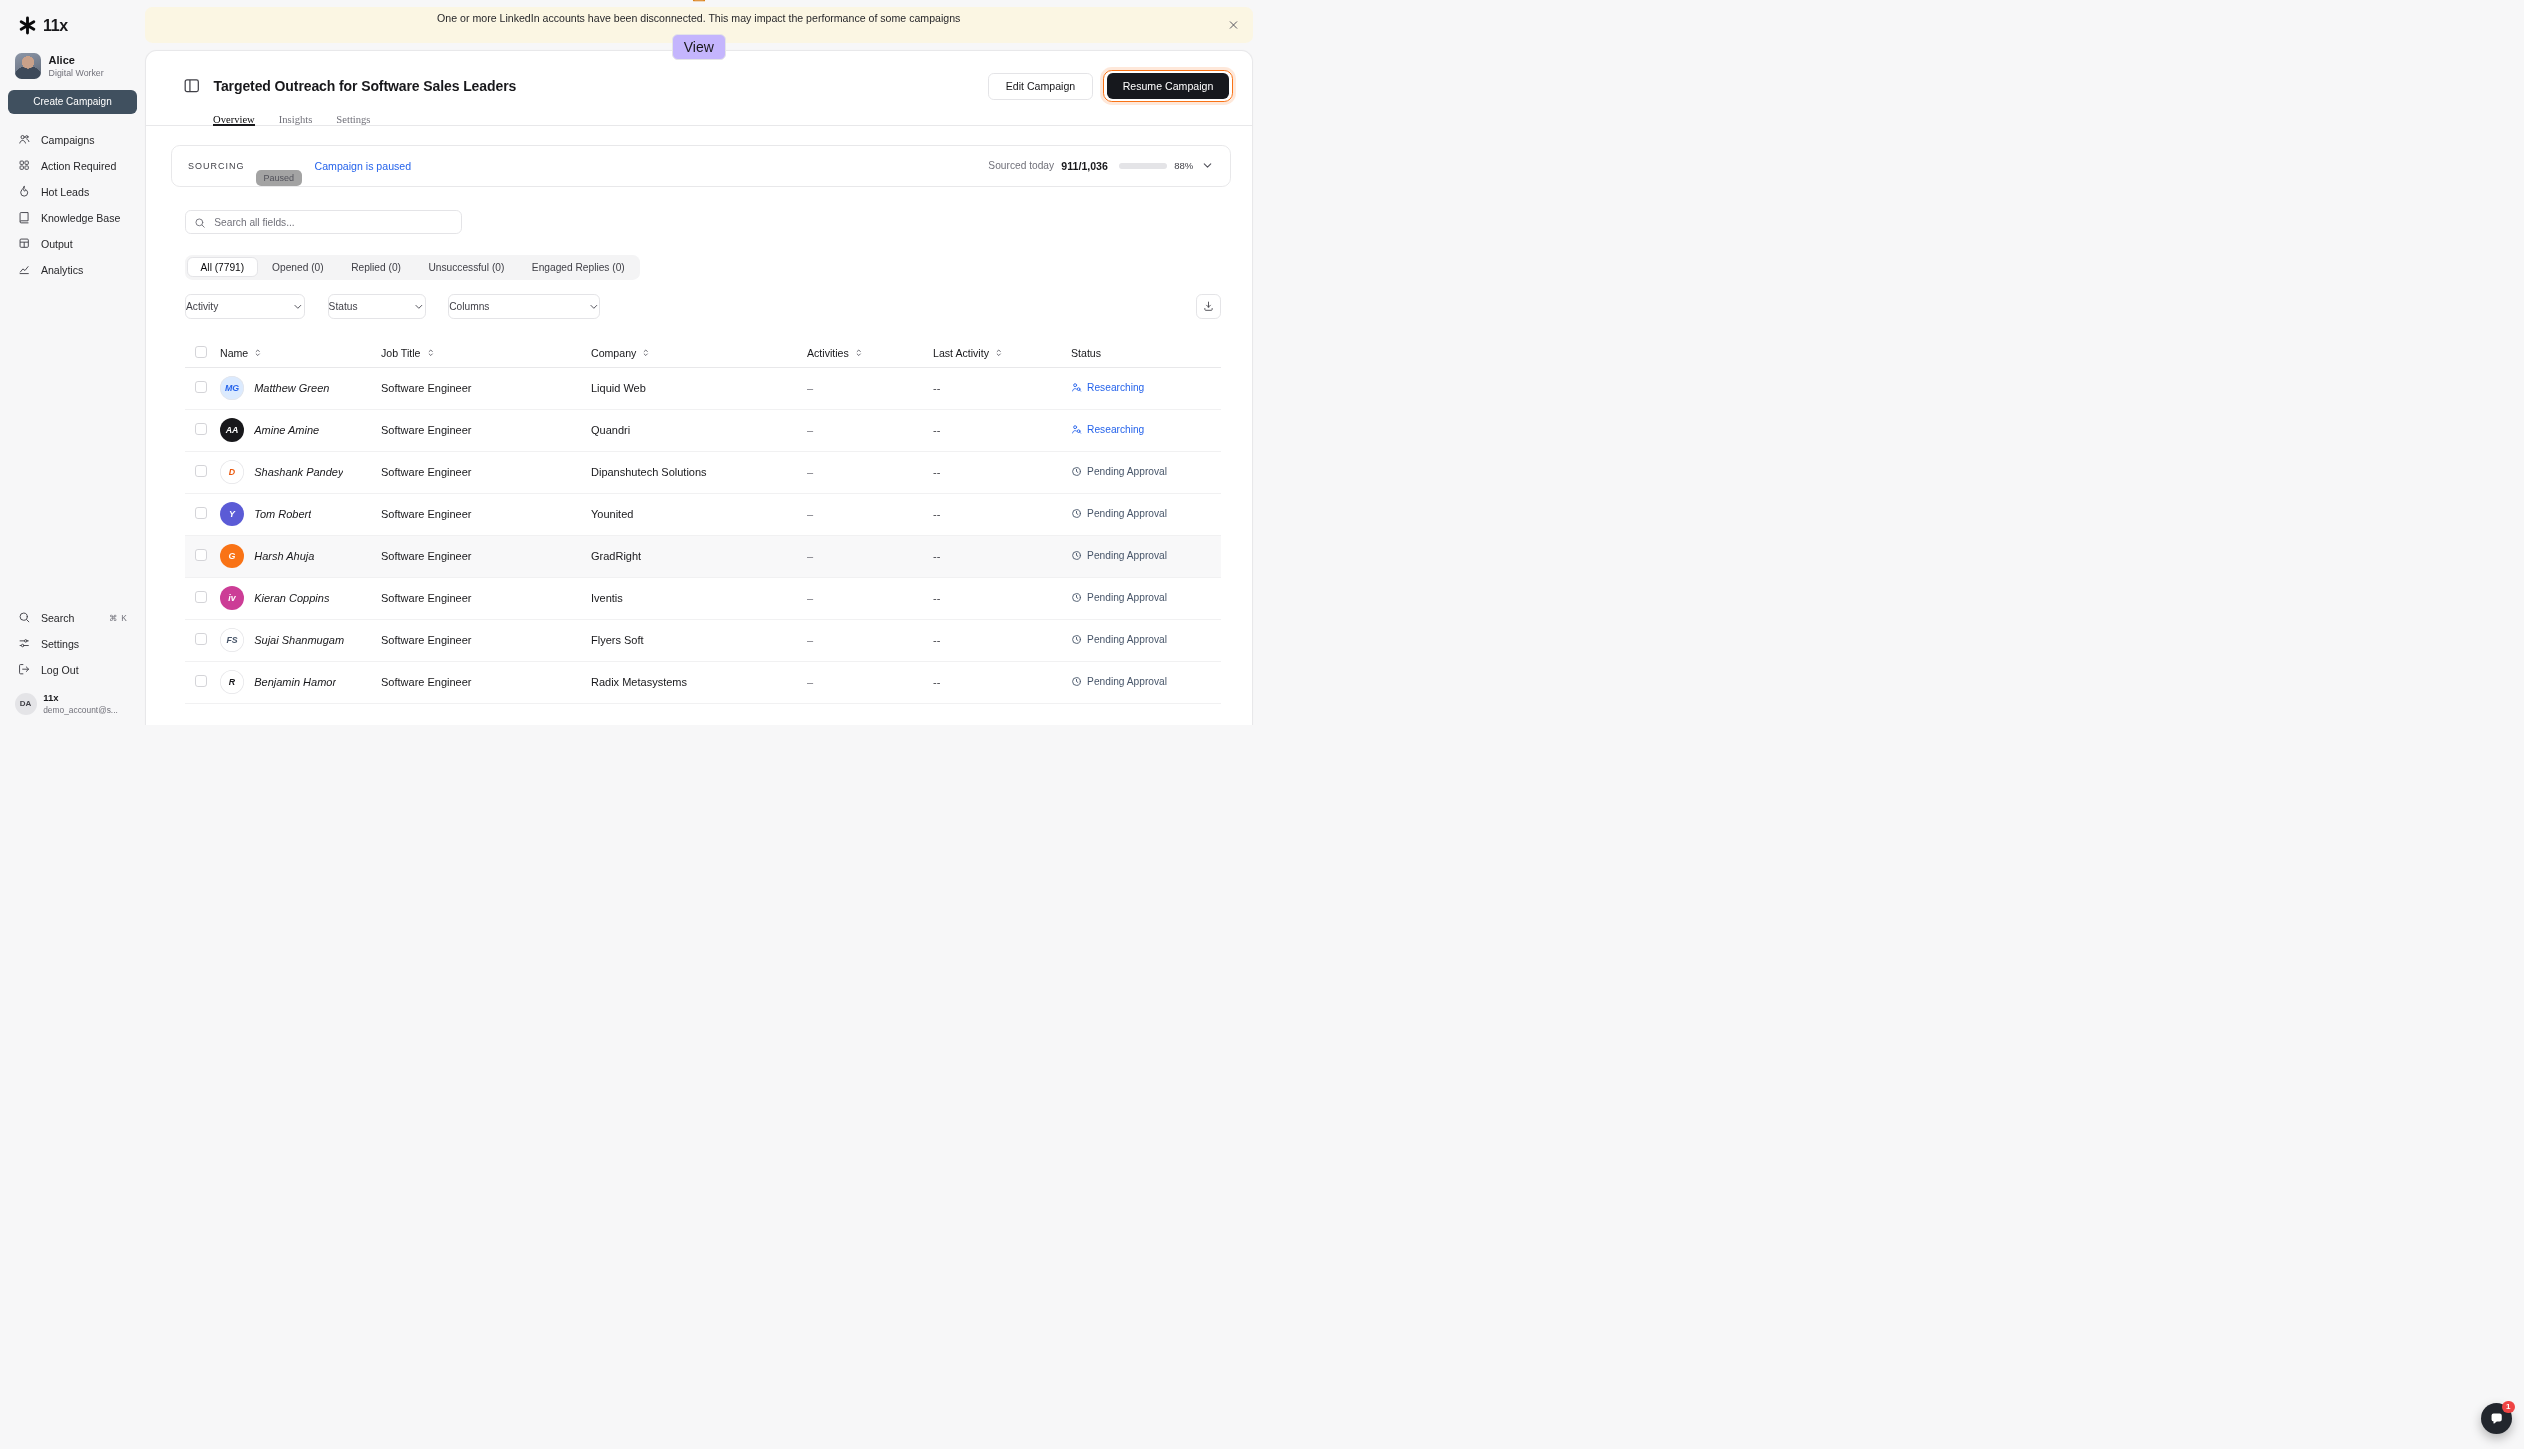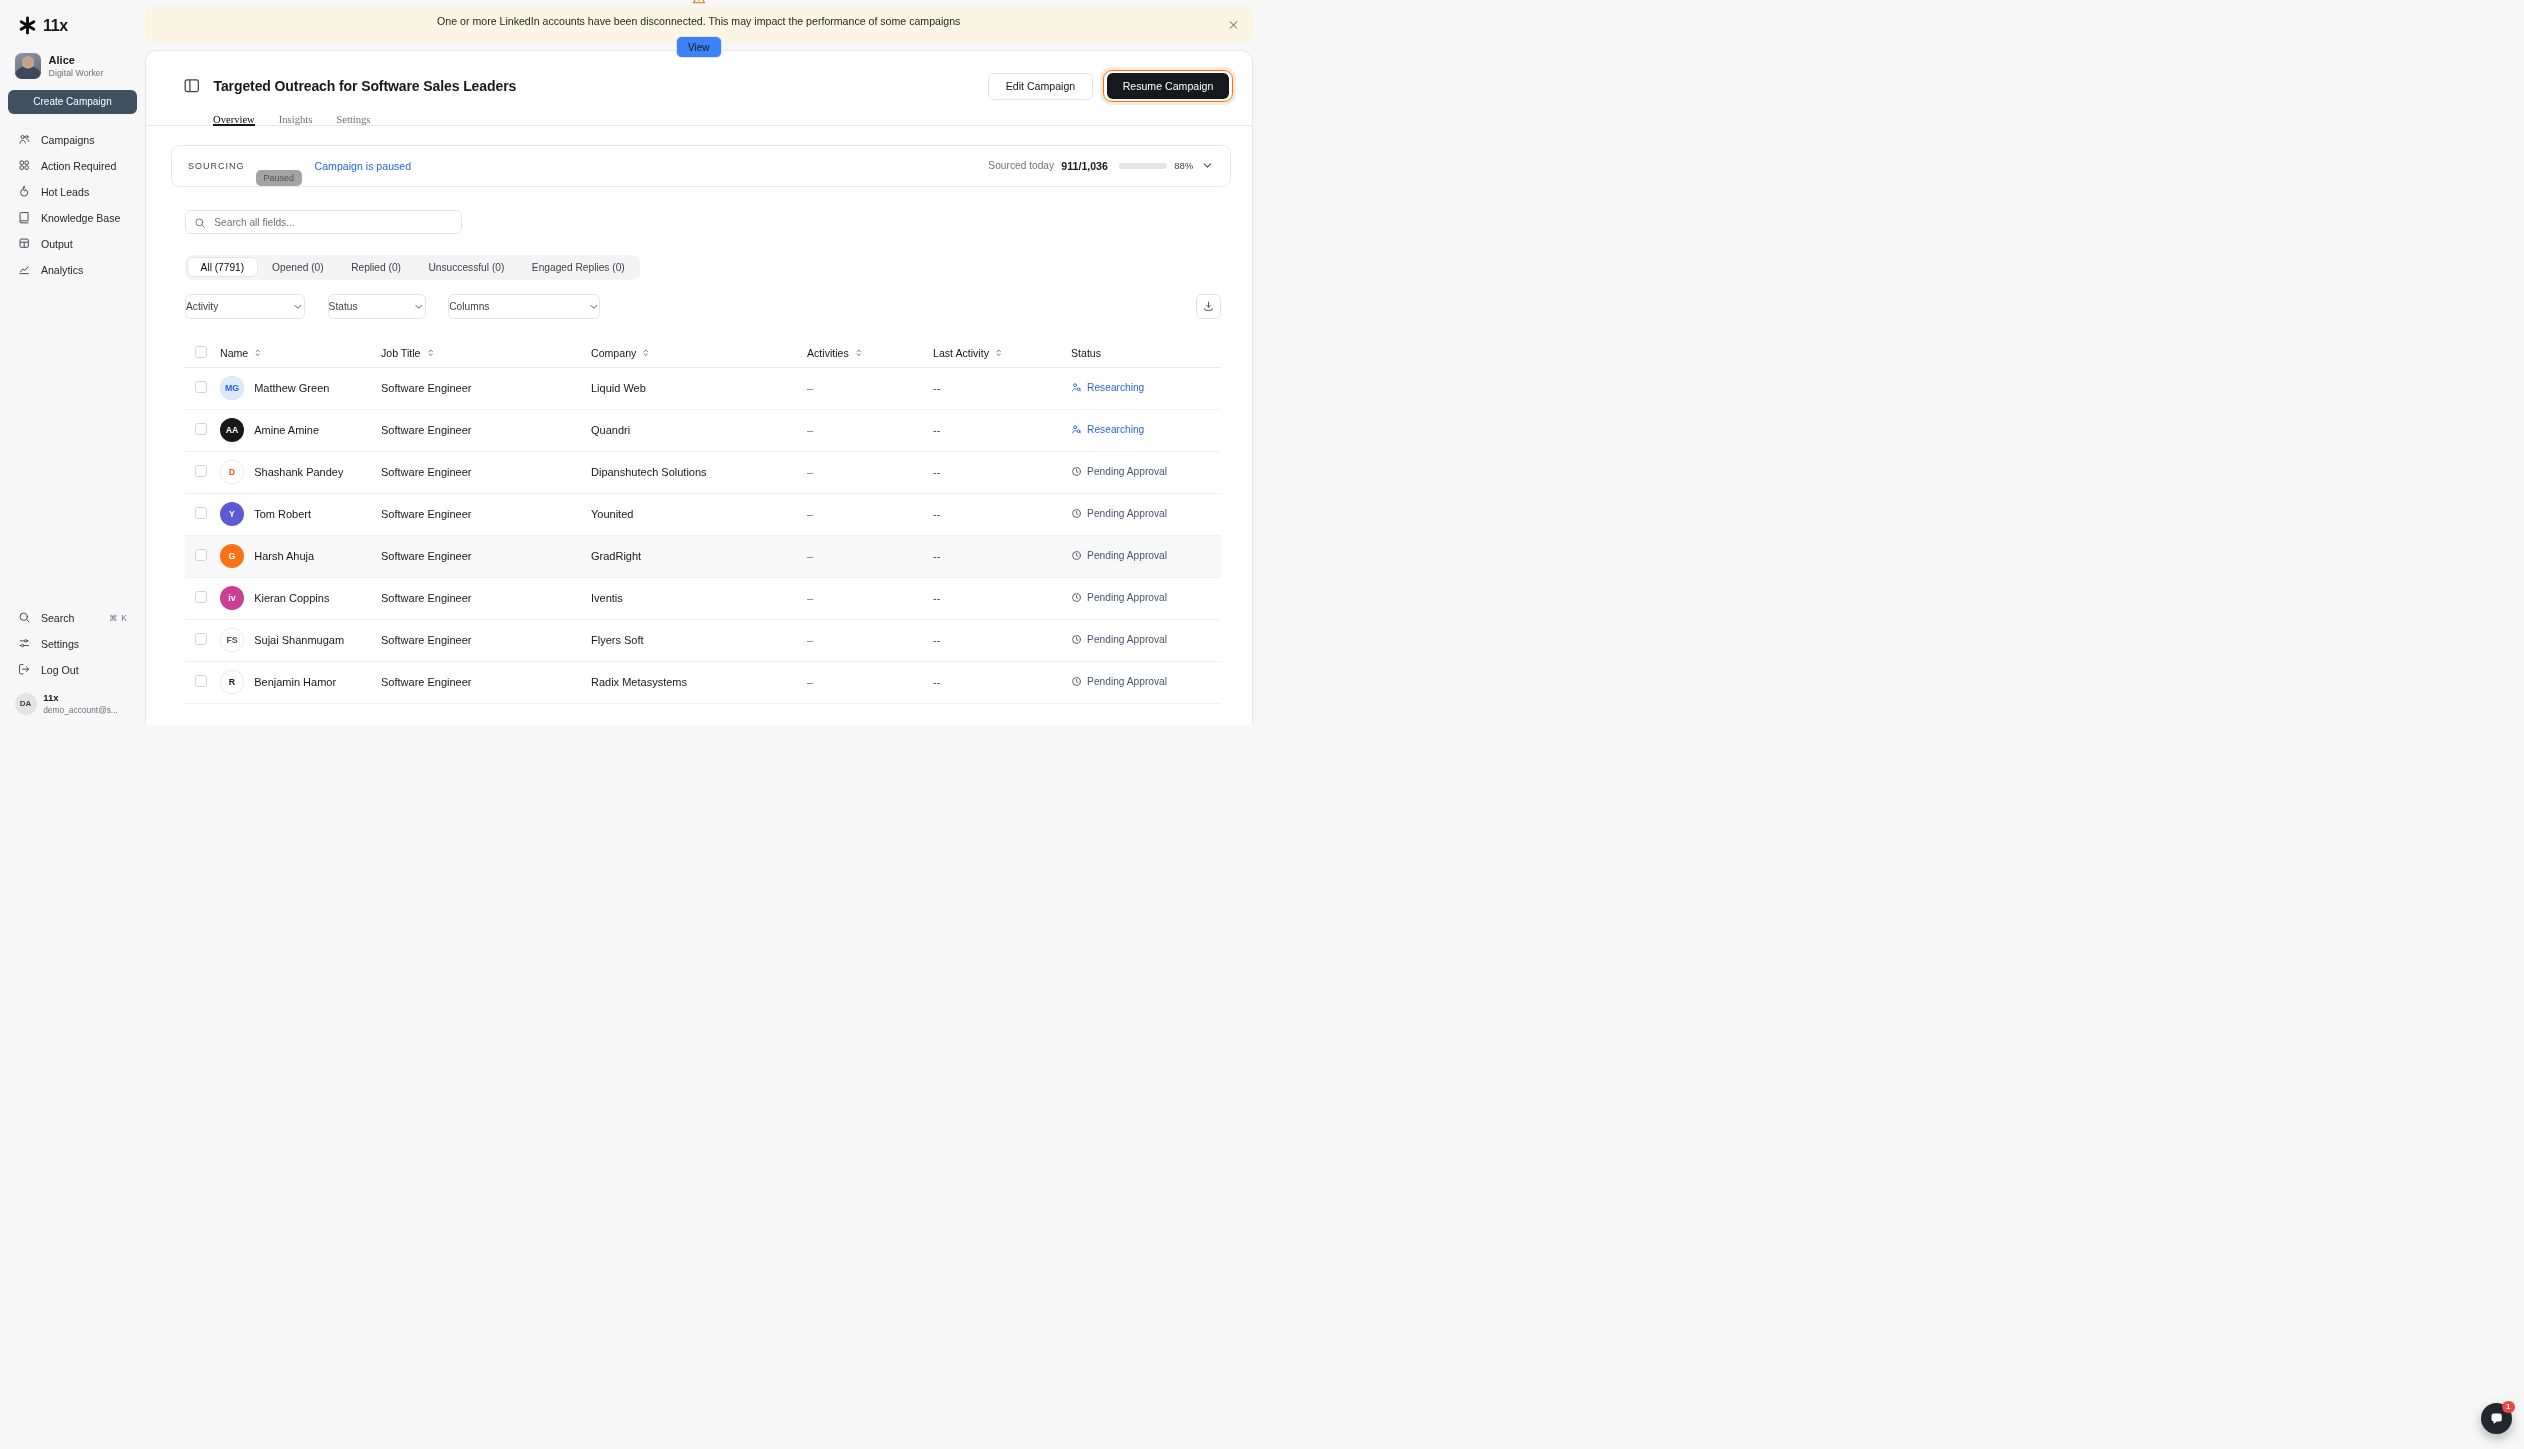--- a/index.html
+++ b/index.html
@@ -48,22 +48,22 @@
 
   
   .main { flex:1; display:flex; flex-direction:column; min-width:0; padding-right:9.5px; }
 
   .banner { margin-top:6.6px; height:36px; background:#fbf6e3; border-radius:7.3px;
     display:flex; align-items:center; position:relative; padding:0 13px; flex:0 0 36px; }
   .banner-center { margin:0 auto; display:flex; align-items:center; gap:9.5px;flex-direction:column; }
   .banner-warning { width:14px; height:14px; color:#d97706; flex:0 0 14px; }
   .banner-warning svg { width:100%; height:100%; display:block; }
   .banner-msg { font-size:10.6px; color:#27272a; }
-  .view-btn { background:#3b82f6; border:0.7px solid #e4e4e7; border-radius:5.8px; padding:4.4px 11px;
-    font-size:10px; font-weight:500; cursor:pointer; font-family:inherit; color:#18181b; }
+  .view-btn { background:#c4b5fd; border:0.7px solid #e4e4e7; border-radius:5.8px; padding:4.4px 11px;
+    font-size:14px; font-weight:500; cursor:pointer; font-family:inherit; color:#18181b; }
   .banner-close { position:absolute; right:13px; top:50%; transform:translateY(-50%);
     width:13px; height:13px; color:#52525b; cursor:pointer; background:none; border:none; padding:0; }
   .banner-close svg { width:100%; height:100%; display:block; }
 
   .card { margin-top:7.3px; background:#fff; border:0.7px solid #e8e8ea; border-bottom:none;
     border-radius:11.7px 11.7px 0 0; flex:1; display:flex; flex-direction:column; overflow:hidden;
     box-shadow:0 0.7px 1.5px rgba(0,0,0,.03); }
 
   .card-header { display:flex; align-items:center; padding:19px 19px 0 37px; gap:13px; }
   .panel-btn { width:17.5px; height:17.5px; color:#3f3f46; background:none; border:none; padding:0; cursor:pointer; flex:0 0 17.5px; }
@@ -125,21 +125,21 @@
   .table { margin-top:20.5px; }
   .thead, .trow { display:grid; grid-template-columns:35px 161px 210px 216px 126px 138px 152px; align-items:center; }
   .thead { height:28px; border-bottom:0.7px solid #e8e8ea; }
   .th { display:flex; gap:5.1px; align-items:center; font-size:10.6px; font-weight:500; color:#18181b; cursor:pointer; }
   .sort-icon { width:9.5px; height:9.5px; color:#52525b; }
   .sort-icon svg { width:100%; height:100%; display:block; }
   .trow { height:42px; border-bottom:0.7px solid #f1f1f2; font-size:11px; cursor:pointer; }
   .trow:hover, .row-hl { background:#f8f8f9; }
   .checkbox { width:12.4px; height:12.4px; border:1.1px solid #d4d4d8; border-radius:2.9px;
     display:inline-block; margin-left:9.5px; background:#fff; cursor:pointer; }
-  .c-name { display:flex; align-items:center; gap:10.2px; min-width:0; }
+  .c-name { display:flex; align-items:center; gap:10.2px; min-width:0;font-style:italic; }
   .avatar { width:24px; height:24px; border-radius:50%; flex:0 0 24px;
     display:flex; align-items:center; justify-content:center; font-size:8.8px; font-weight:700; }
   .name { font-weight:500; white-space:nowrap; overflow:hidden; text-overflow:ellipsis; }
   .cell { white-space:nowrap; overflow:hidden; text-overflow:ellipsis; padding-right:7.3px; }
   .muted { color:#71717a; }
   .dashes { color:#3f3f46; }
   .status { display:inline-flex; align-items:center; gap:5.1px; font-size:10.2px; font-weight:500; }
   .status .ic { width:11px; height:11px; flex:0 0 11px; }
   .status--researching { color:var(--status-researching,#2563eb); }
   .status--pending { color:var(--status-pending,#475569); }

